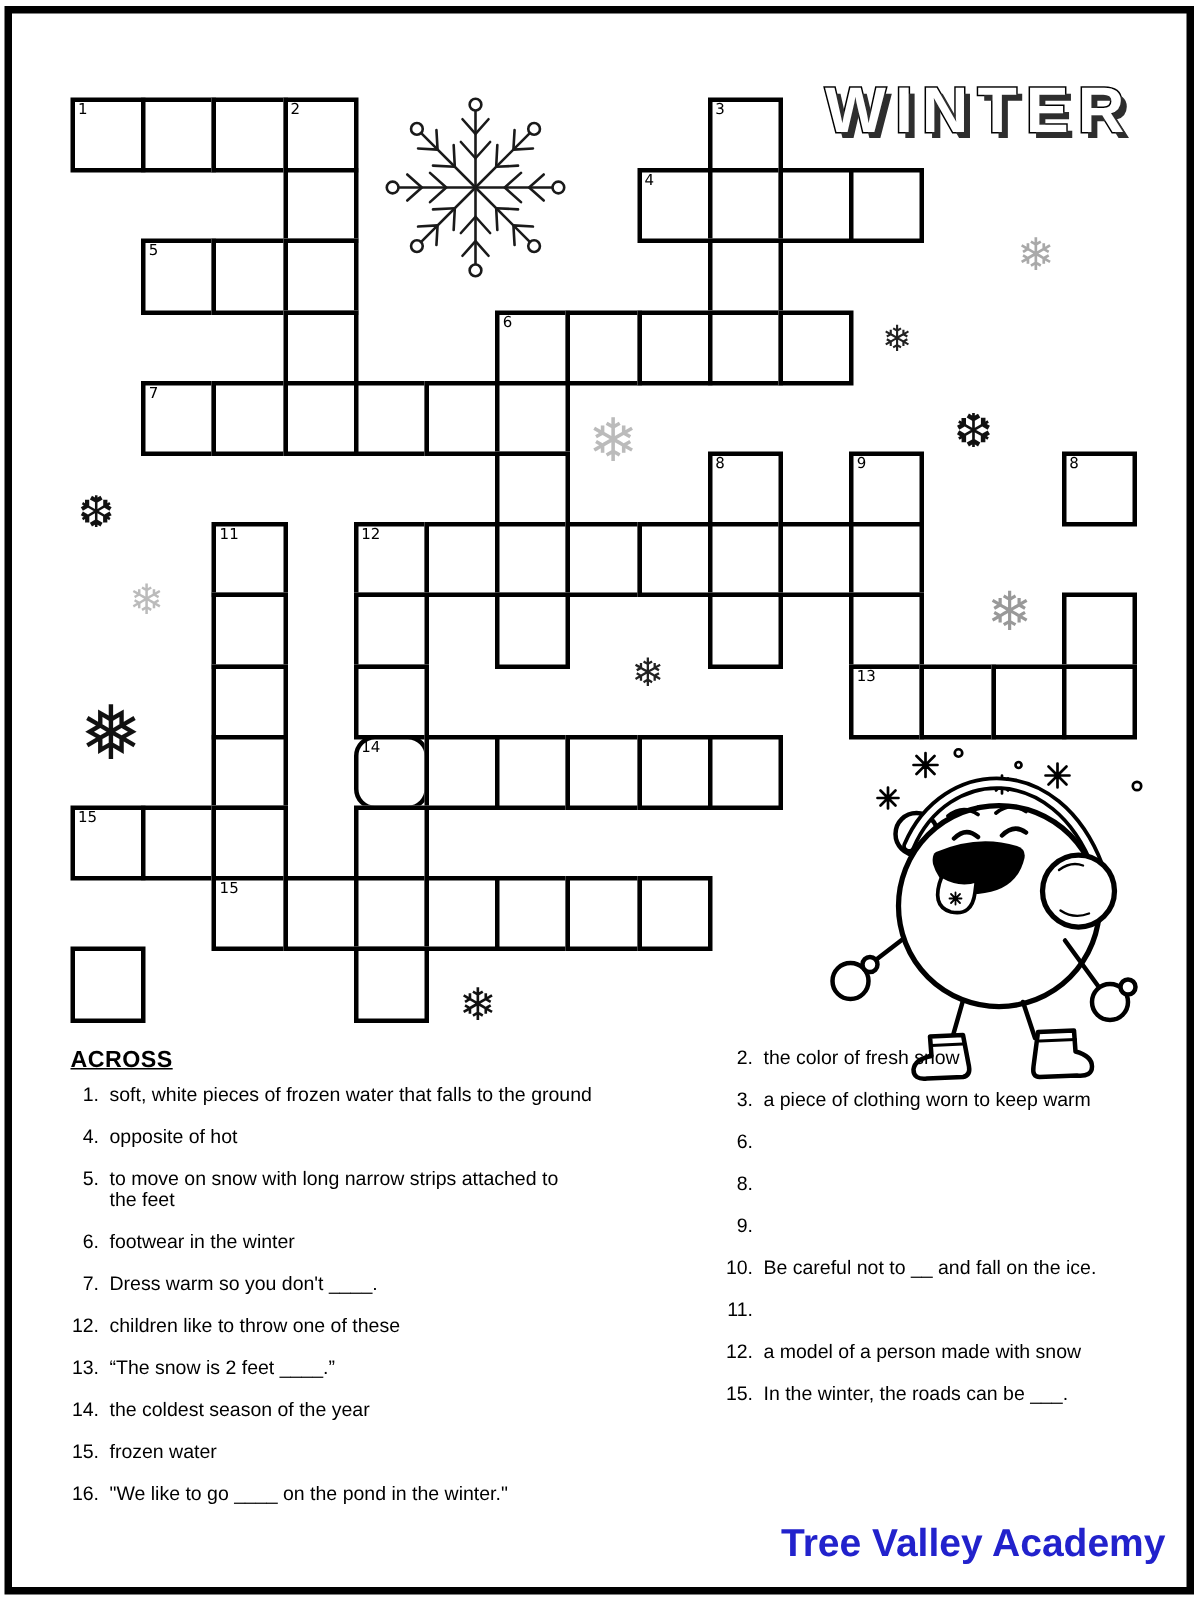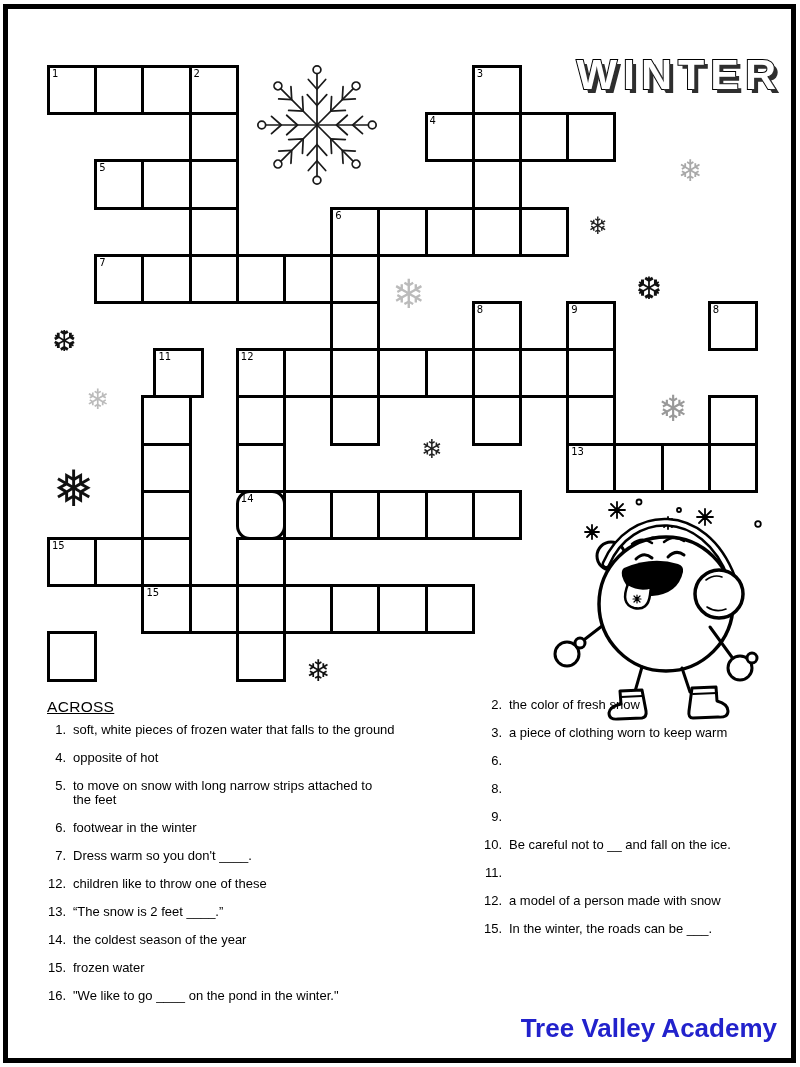--- a/index.html
+++ b/index.html
@@ -1,36 +1,36 @@
 <!DOCTYPE html>
 <html><head>
 <meta charset="utf-8">
 <style>
   html,body{margin:0;padding:0;background:#fff;}
   .page{position:relative;width:800px;height:1067px;background:#fff;overflow:hidden;
         font-family:"Liberation Sans",sans-serif;color:#000;}
   .frame{position:absolute;left:3px;top:4px;right:4px;bottom:4px;
          border:5px solid #000;pointer-events:none;}
   
-  .title{position:absolute;left:550px;top:50px;width:232px;text-align:right;
+  .title{position:absolute;left:550px;top:50px;width:232px;text-align:left;
          font-size:43px;font-weight:800;letter-spacing:6px;color:#fff;
          -webkit-text-stroke:2px #000;paint-order:stroke fill;
          text-shadow:4px 4px 0 #2e2e2e;font-family:"Liberation Sans",sans-serif;}
   
   #grid{position:absolute;left:0;top:0;}
   .cell{position:absolute;box-sizing:border-box;border:3px solid #000;background:#fff;}
   .cellnum{position:absolute;top:0px;left:2px;font-size:10px;line-height:12px;
            font-family:"DejaVu Sans",sans-serif;color:#000;}
   
   .flake{position:absolute;line-height:1;font-family:"DejaVu Sans",sans-serif;}
   .bigflake{position:absolute;left:252px;top:60px;width:130px;height:130px;}
   .snowman{position:absolute;left:540px;top:492px;width:240px;height:240px;}
   
   .clues{position:absolute;}
-  .clues h2{font-size:15.5px;line-height:18px;font-weight:normal;margin:0 0 7px 2px;
+  .clues h2{font-size:15.5px;line-height:18px;font-weight:bold;margin:0 0 7px 2px;
             text-decoration:underline;letter-spacing:.3px;}
   .clues ol{list-style:none;margin:0;padding:0;font-size:13px;line-height:14px;}
   .clues li{display:flex;margin-bottom:14px;}
   .num{width:21px;margin-right:7px;text-align:right;flex:none;}
   .txt{flex:1;white-space:pre-line;}
   .across{left:45px;top:698px;width:358px;}
   .down{left:478px;top:698px;width:276px;}
   .down .num{width:24px;}
   .down .txt{text-align:justify;}
   
@@ -107,21 +107,21 @@
       <div class="cell" style="left: 330.2px; top: 301px; height: 50.2px; width: 50.2px;"></div>
       <div class="cell" style="left: 471.8px; top: 301px; height: 50.2px; width: 50.2px;">
         <span class="cellnum">8</span>
       </div>
       <div class="cell" style="left: 566.2px; top: 301px; height: 50.2px; width: 50.2px;">
         <span class="cellnum">9</span>
       </div>
       <div class="cell" style="left: 707.8px; top: 301px; height: 50.2px; width: 50.2px;">
         <span class="cellnum">8</span>
       </div>
-      <div class="cell" style="left: 141.4px; top: 348.2px; height: 50px; width: 50.2px; margin-left: 12px;">
+      <div class="cell" style="left: 141.4px; top: 348.2px; height: 50px; width: 50.2px;">
         <span class="cellnum">11</span>
       </div>
       <div class="cell" style="left: 235.8px; top: 348.2px; height: 50.2px; width: 50.2px;">
         <span class="cellnum">12</span>
       </div>
       <div class="cell" style="left: 283px; top: 348.2px; height: 50.2px; width: 50.2px;"></div>
       <div class="cell" style="left: 330.2px; top: 348.2px; height: 50.2px; width: 50.2px;"></div>
       <div class="cell" style="left: 377.4px; top: 348.2px; height: 50.2px; width: 50.2px;"></div>
       <div class="cell" style="left: 424.6px; top: 348.2px; height: 50.2px; width: 50.2px;"></div>
       <div class="cell" style="left: 471.8px; top: 348.2px; height: 50.2px; width: 50.2px;"></div>

